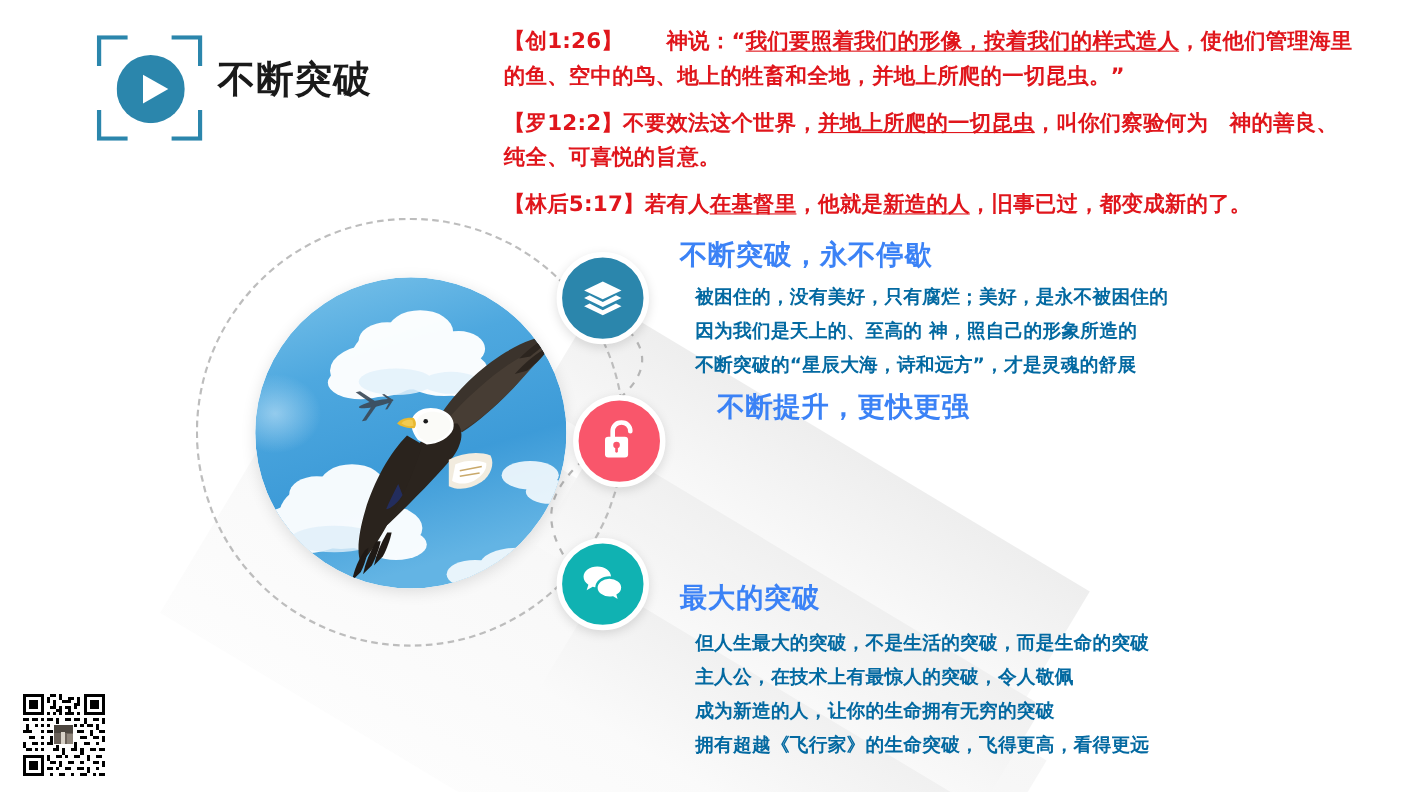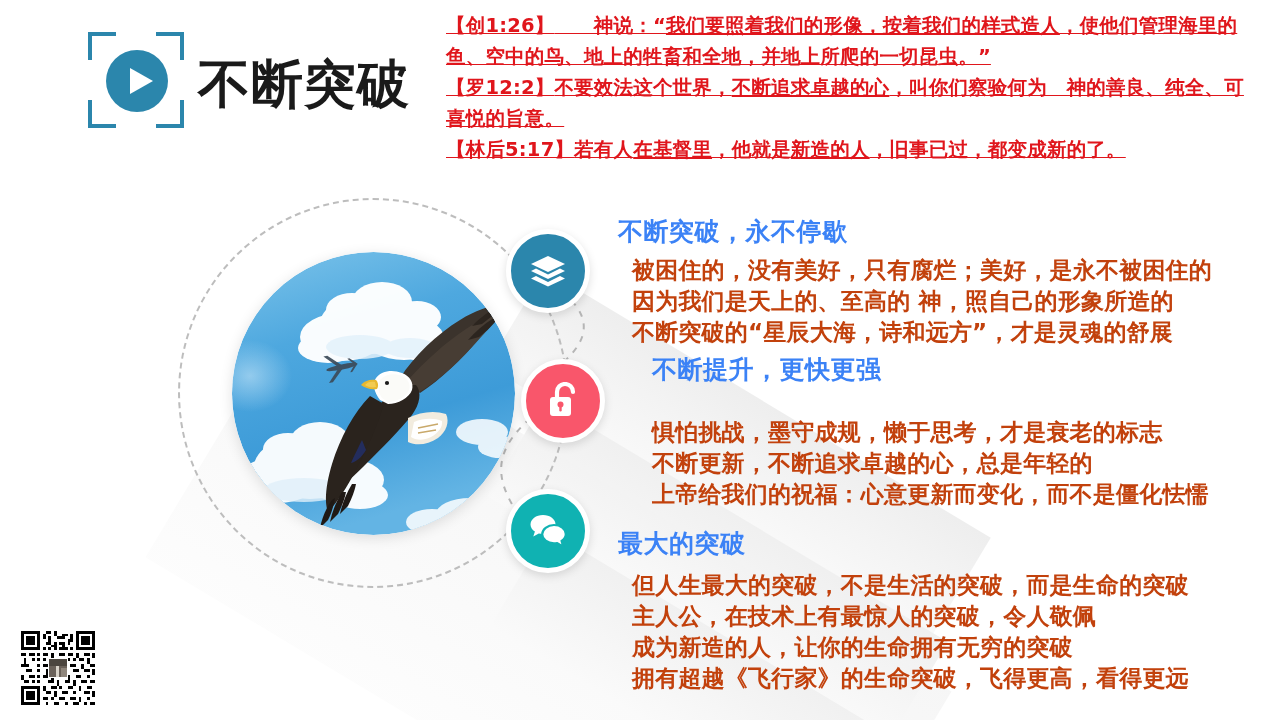--- a/index.html
+++ b/index.html
@@ -81,42 +81,42 @@
   #icon3{left:506px;top:489px;background:#10b2b2;}
   .icon-circle svg{display:block;}
 
   
   #logo-wrap{position:absolute;left:88px;top:32px;width:300px;height:96px;}
   #logo-frame{
     position:absolute;left:0;top:0;width:96px;height:96px;
   }
   #logo-title{
     position:absolute;left:110px;top:18px;
-    font-size:52px;font-weight:bold;color:#1a1a1a;
+    font-size:34px;font-weight:bold;color:#1a1a1a;
     letter-spacing:1px;white-space:nowrap;
     font-family:"DejaVu Sans","Liberation Sans",sans-serif;
   }
 
   
   #scripture{
     position:absolute;left:446px;top:10px;width:800px;
     color:#e0161c;font-size:19.5px;font-weight:bold;line-height:31px;
     letter-spacing:.2px;
   }
-  #scripture p{margin:0;text-decoration:underline;}
+  #scripture p{margin:12px;}
   #scripture u{text-decoration:underline;text-underline-offset:2px;}
   .ref{white-space:nowrap;}
 
   
   .sec-head{
     position:absolute;font-size:25px;font-weight:bold;color:#3b82f6;
     white-space:nowrap;letter-spacing:.5px;
   }
   .sec-body{
-    position:absolute;color:#c2410c;font-size:23px;font-weight:bold;
+    position:absolute;color:#0369a1;font-size:17px;font-weight:bold;
     line-height:31px;letter-spacing:.2px;
   }
   .sec-body div{white-space:nowrap;}
 
   #s1h{left:618px;top:215px;}
   #s1b{left:632px;top:255px;}
   #s2h{left:652px;top:353px;}
   #s2b{left:652px;top:417px;}
   #s3h{left:618px;top:527px;text-align:center;}
   #s3b{left:632px;top:570px;}
@@ -152,21 +152,21 @@
     </svg>
     <svg style="position:absolute;left:18px;top:18px;" width="62" height="62" viewBox="0 0 62 62">
       <circle cx="31" cy="31" r="31" fill="#2b86ac"></circle>
       <polygon points="24,18 47,31 24,44" fill="#ffffff"></polygon>
     </svg>
     <div id="logo-title">不断突破</div>
   </div>
 
   <div id="scripture">
     <p><span class="ref">【创1:26】</span><span>　　神说：“</span><u>我们要照着我们的形像，按着我们的样式造人</u><span>，使他们管理海里的鱼、空中的鸟、地上的牲畜和全地，并地上所爬的一切昆虫。”</span></p>
-    <p><span class="ref">【罗12:2】</span><span>不要效法这个世界，</span><u>不断追求卓越的心</u><span>，叫你们察验何为　神的善良、纯全、可喜悦的旨意。</span></p>
+    <p><span class="ref">【罗12:2】</span><span>不要效法这个世界，</span><u>并地上所爬的一切昆虫</u><span>，叫你们察验何为　神的善良、纯全、可喜悦的旨意。</span></p>
     <p><span class="ref">【林后5:17】</span><span>若有人</span><u>在基督里</u><span>，他就是</span><u>新造的人</u><span>，旧事已过，都变成新的了。</span></p>
   </div>
 
   <div id="photo-circle">
     <svg id="photo-svg" viewBox="0 0 283 283">
       <defs>
         <linearGradient id="sky" x1="0" y1="0" x2="0.3" y2="1">
           <stop offset="0%" stop-color="#7dc4ea"></stop>
           <stop offset="35%" stop-color="#4ea8df"></stop>
           <stop offset="70%" stop-color="#3d9bd8"></stop>
@@ -305,25 +305,20 @@
   </div>
 
   <div class="sec-head" id="s1h">不断突破，永不停歇</div>
   <div class="sec-body" id="s1b">
     <div>被困住的，没有美好，只有腐烂；美好，是永不被困住的</div>
     <div>因为我们是天上的、至高的 神，照自己的形象所造的</div>
     <div>不断突破的“星辰大海，诗和远方”，才是灵魂的舒展</div>
   </div>
 
   <div class="sec-head" id="s2h">不断提升，更快更强</div>
-  <div class="sec-body" id="s2b">
-    <div>惧怕挑战，墨守成规，懒于思考，才是衰老的标志</div>
-    <div>不断更新，不断追求卓越的心，总是年轻的</div>
-    <div>上帝给我们的祝福：心意更新而变化，而不是僵化怯懦</div>
-  </div>
 
   <div class="sec-head" id="s3h">最大的突破</div>
   <div class="sec-body" id="s3b">
     <div>但人生最大的突破，不是生活的突破，而是生命的突破</div>
     <div>主人公，在技术上有最惊人的突破，令人敬佩</div>
     <div>成为新造的人，让你的生命拥有无穷的突破</div>
     <div>拥有超越《飞行家》的生命突破，飞得更高，看得更远</div>
   </div>
 
   <svg id="qr" viewBox="0 0 29 29" shape-rendering="crispEdges">

